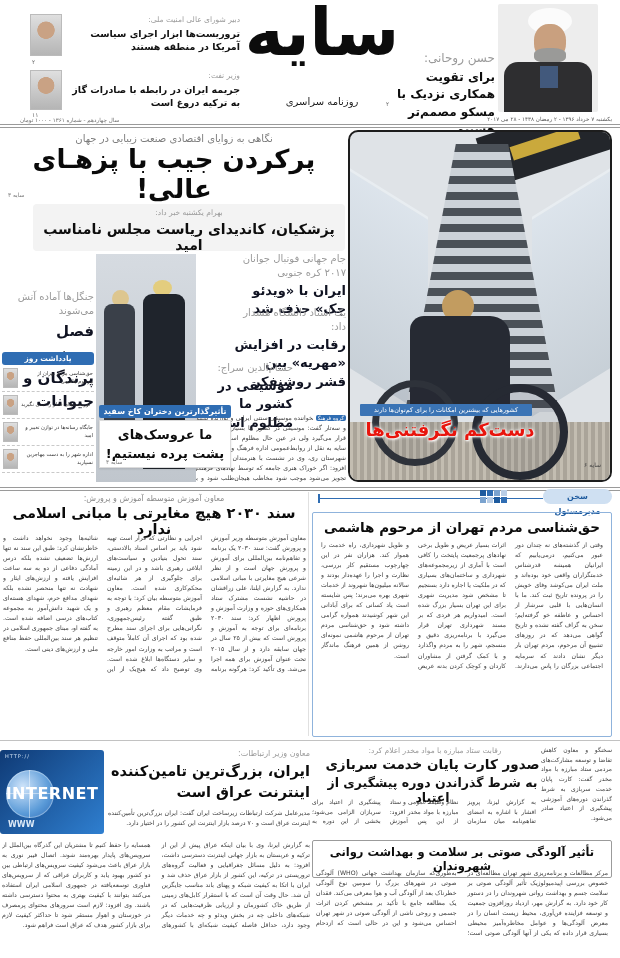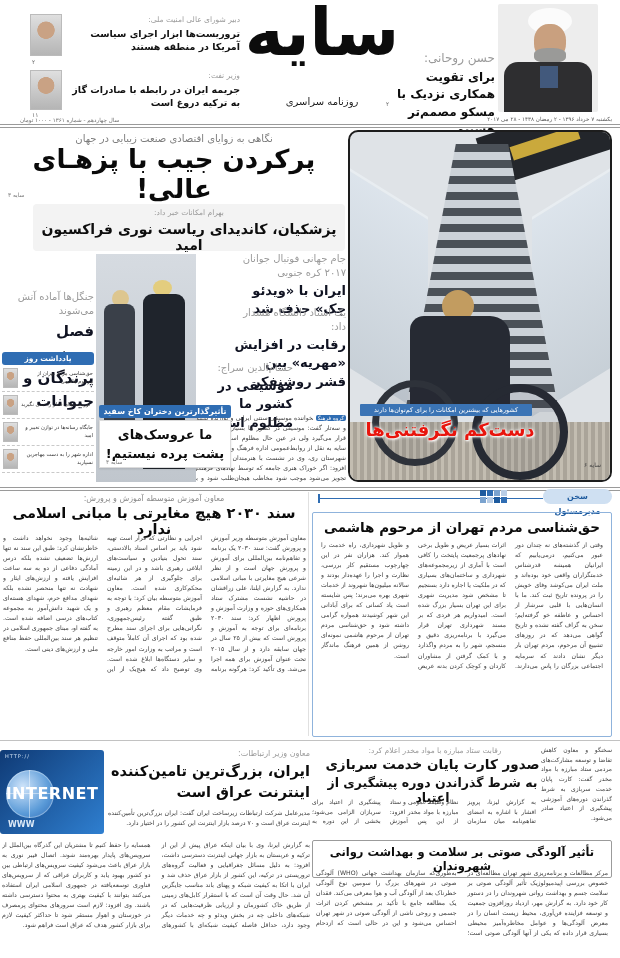--- a/index.html
+++ b/index.html
@@ -179,22 +179,22 @@
   <span class="abs" id="rouhani-num">۲</span>
 
   <div class="abs" id="date-line">یکشنبه ۷ خرداد ۱۳۹۶ - ۲ رمضان ۱۴۳۸ - ۲۸ می ۲۰۱۷</div>
   <div class="abs rule-double" id="rule-top"></div>
 
   <div class="abs center" id="lead-headline">پرکردن جیب با پزهـای عالی!</div>
   <div class="abs center" id="lead-kicker">نگاهی به زوایای اقتصادی صنعت زیبایی در جهان</div>
   <span class="abs ref" id="lead-ref">سایه ۳</span>
 
   <div class="abs" id="subbox">
-    <div class="kicker">بهرام امکانات خبر داد:</div>
-    <div class="title">پزشکیان، کاندیدای ریاست نوری فراکسیون امید</div>
+    <div class="kicker">بهرام یکشنبه خبر داد:</div>
+    <div class="title">پزشکیان، کاندیدای ریاست مجلس نامناسب امید</div>
   </div>
 
   <div class="abs" id="main-photo">
     <div id="ph-beam"></div>
     <div id="ph-beam2"></div>
     <div id="ph-rail-l"></div>
     <div id="ph-rail-r"></div>
     <div id="ph-stairs"></div>
     <div id="ph-floor"></div>
     <div id="ph-hair"></div>

